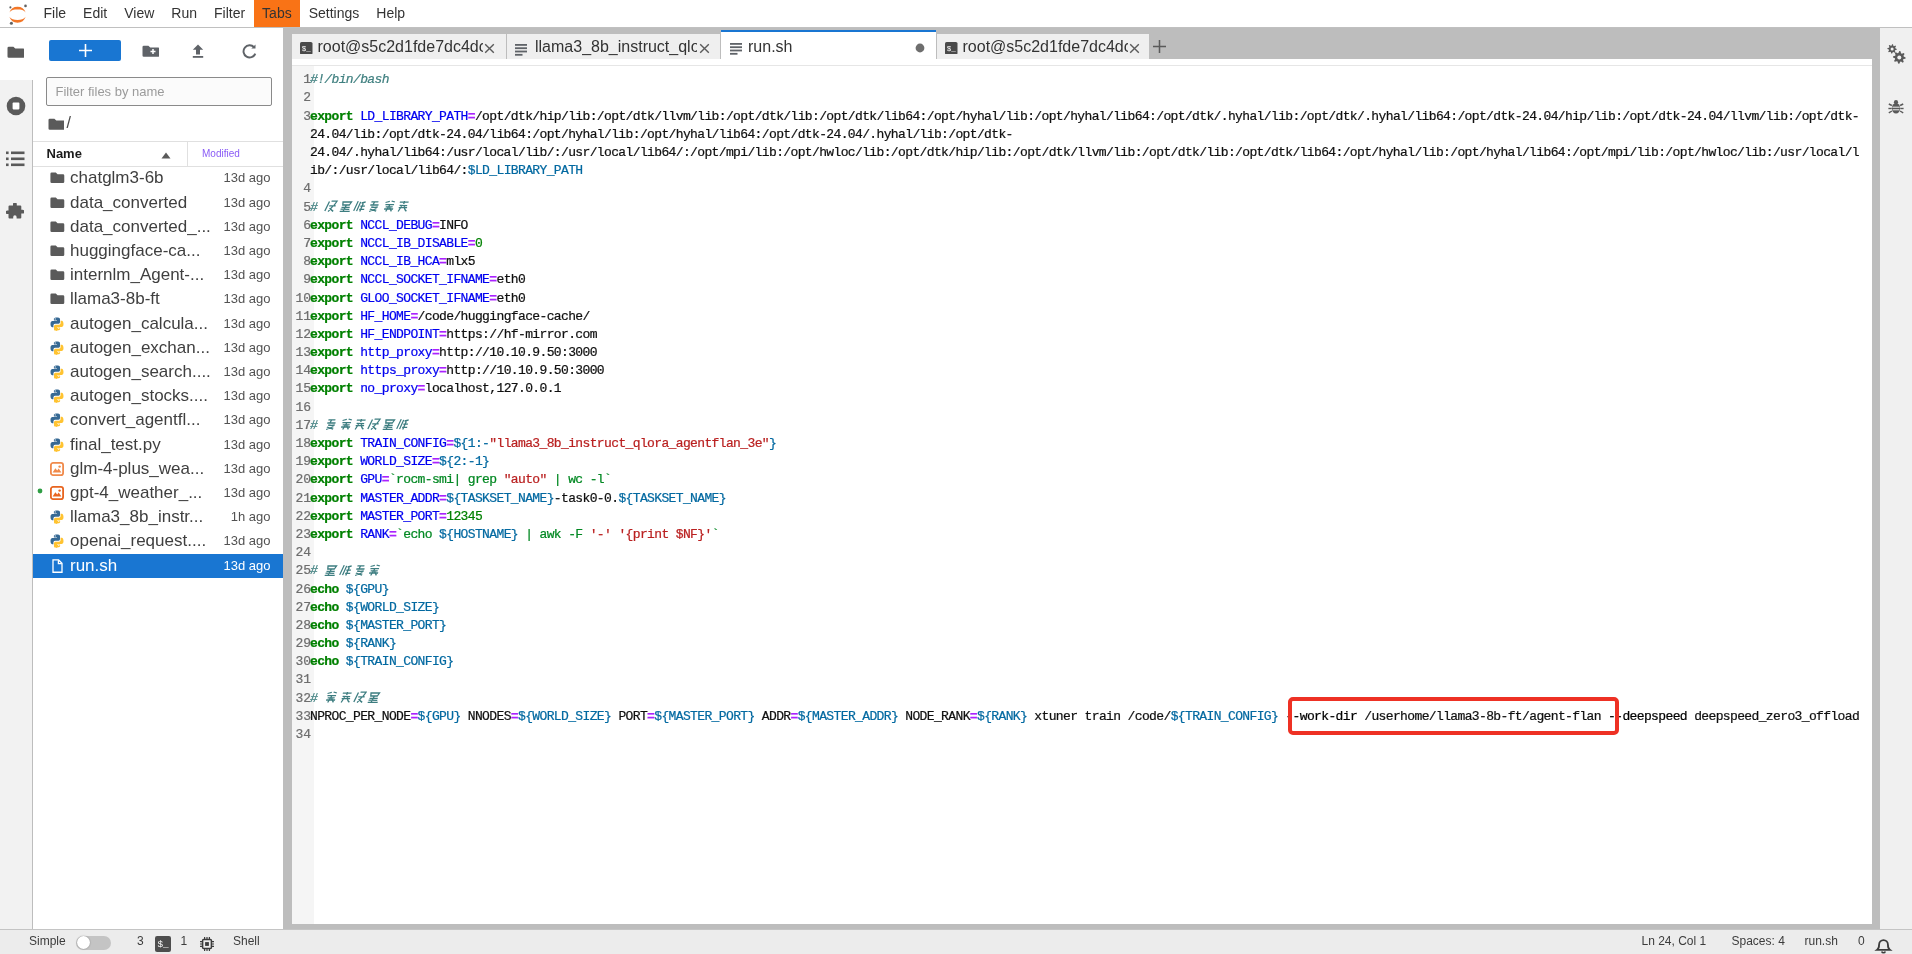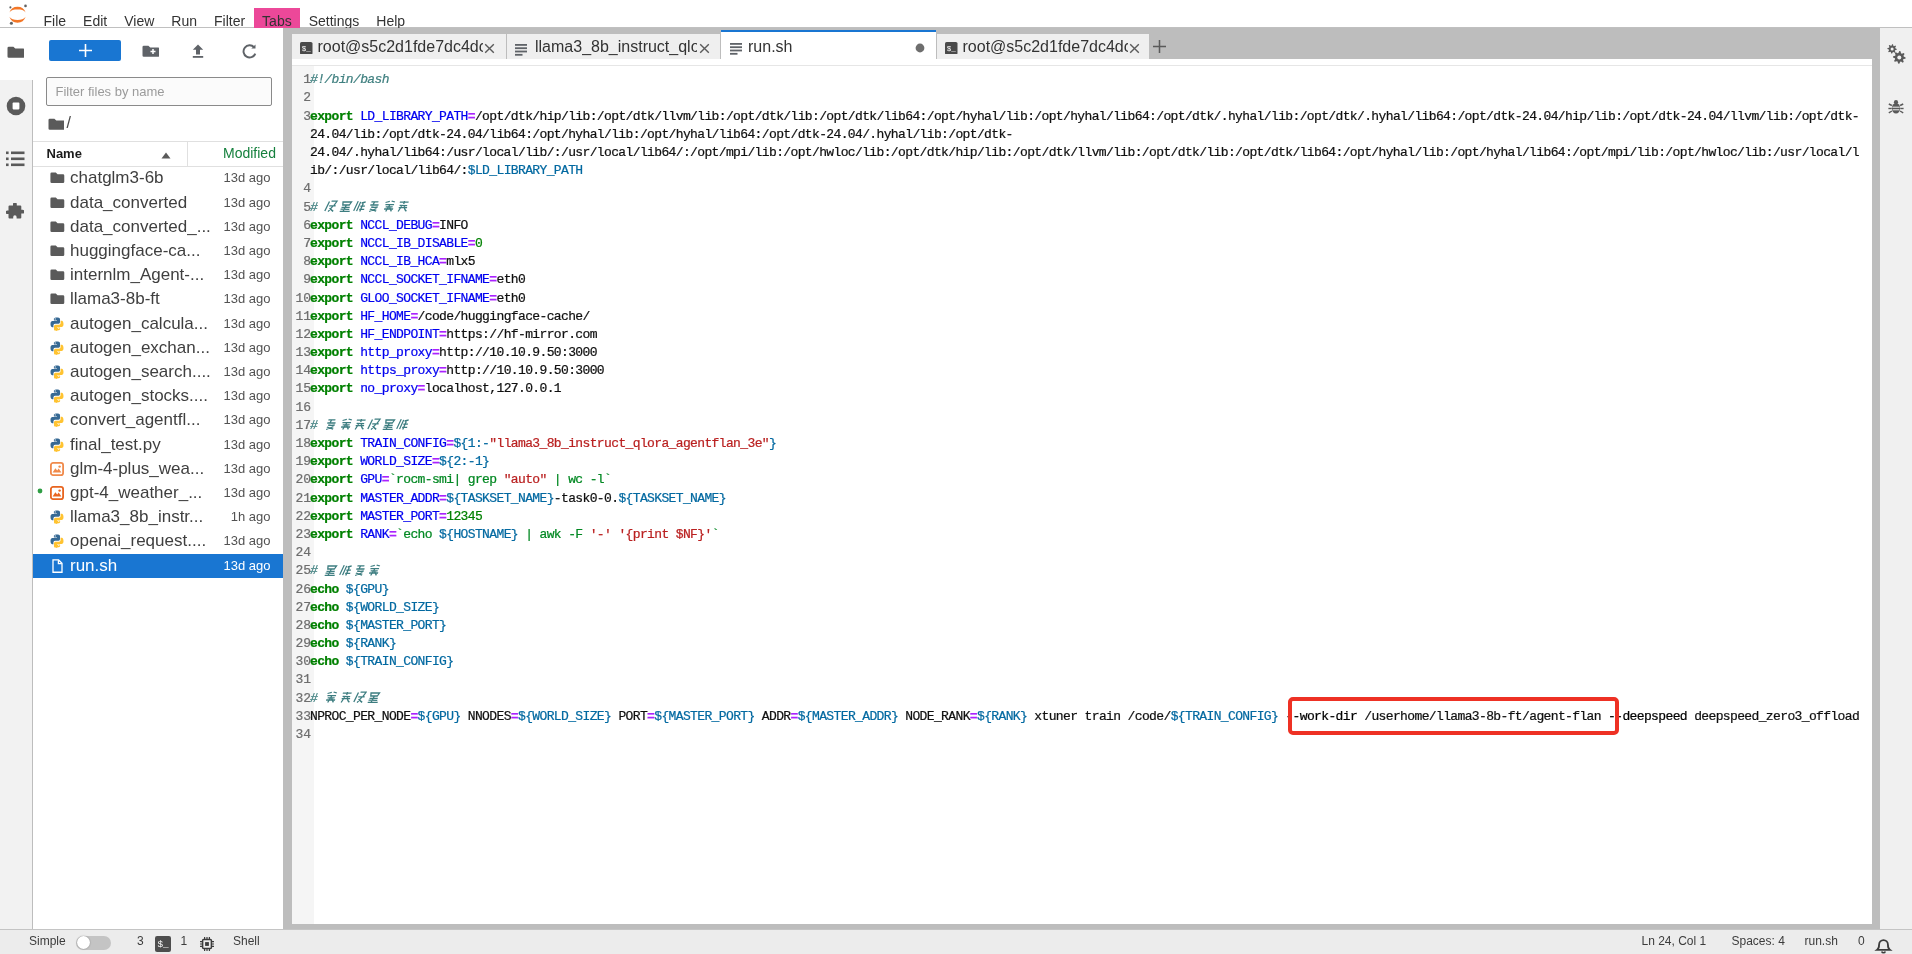--- a/index.html
+++ b/index.html
@@ -1,30 +1,30 @@
 <!DOCTYPE html>
 <html><head><meta charset="utf-8"><style>
 *{margin:0;padding:0;box-sizing:border-box}
 html,body{width:1912px;height:954px;background:#fff;overflow:hidden;position:relative;
  font-family:"Liberation Sans",sans-serif;-webkit-font-smoothing:antialiased}
 .abs{position:absolute}
 #menubar{left:0;top:0;width:1912px;height:28px;background:#fff;border-bottom:1px solid #c0c0c0}
-#menuitems{left:35px;top:8px;height:27px;display:flex}
+#menuitems{left:35px;top:0;height:27px;display:flex}
 .mi{padding:0 8.5px;font-size:14px;line-height:27px;color:#333}
-.mi.on{background:#ec4899}
+.mi.on{background:#f97316}
 #strip{left:0;top:28px;width:33px;height:902px;background:#fff}
 #striplower{left:0;top:80px;width:33px;height:850px;background:#f2f2f2;border-right:1px solid #bdbdbd}
 #fb{left:33px;top:28px;width:250px;height:902px;background:#fff}
 #bluebtn{left:49px;top:40px;width:72px;height:20.5px;background:#1976d2;border-radius:2px}
 #filter{left:45.5px;top:77px;width:226px;height:29px;background:#fbfbfb;border:1px solid #8a8a8a;border-radius:2px;
  font-size:13px;color:#9b9b9b;line-height:27px;padding-left:9px}
 .hline{height:1px;background:#e0e0e0}
 .vline{width:1px;background:#e0e0e0}
 #hdrname{left:46.5px;top:141px;width:120px;height:25px;line-height:25px;font-size:13px;font-weight:bold;color:#1c1c1c}
-#hdrmod{left:223px;top:141px;height:25px;line-height:25px;font-size:14px;color:#15803d}
+#hdrmod{left:202px;top:141px;height:25px;line-height:25px;font-size:10px;color:#8b5cf6}
 .row{left:33px;width:250px;height:24.2px}
 .rowname{position:absolute;left:37px;top:0;height:24.2px;line-height:24.2px;font-size:17px;color:#3f3f3f;white-space:pre}
 .rowmod{position:absolute;right:12.5px;top:0;height:24.2px;line-height:24.2px;font-size:13px;color:#525252}
 .ricon{position:absolute;left:17px;top:5px}
 .rowsel{background:#1976d2}
 .rowsel .rowname,.rowsel .rowmod{color:#fff}
 #dock{left:283px;top:28px;width:1597px;height:902px;background:#bdbdbd}
 .tab{top:34px;height:25px;background:#efefef}
 .tabtxt{position:absolute;top:0;height:25px;line-height:25px;white-space:nowrap;overflow:hidden;font-size:16px;color:#333}
 #tab3{top:30px;height:29px;background:#fff;border-top:2.5px solid #1976d2}

